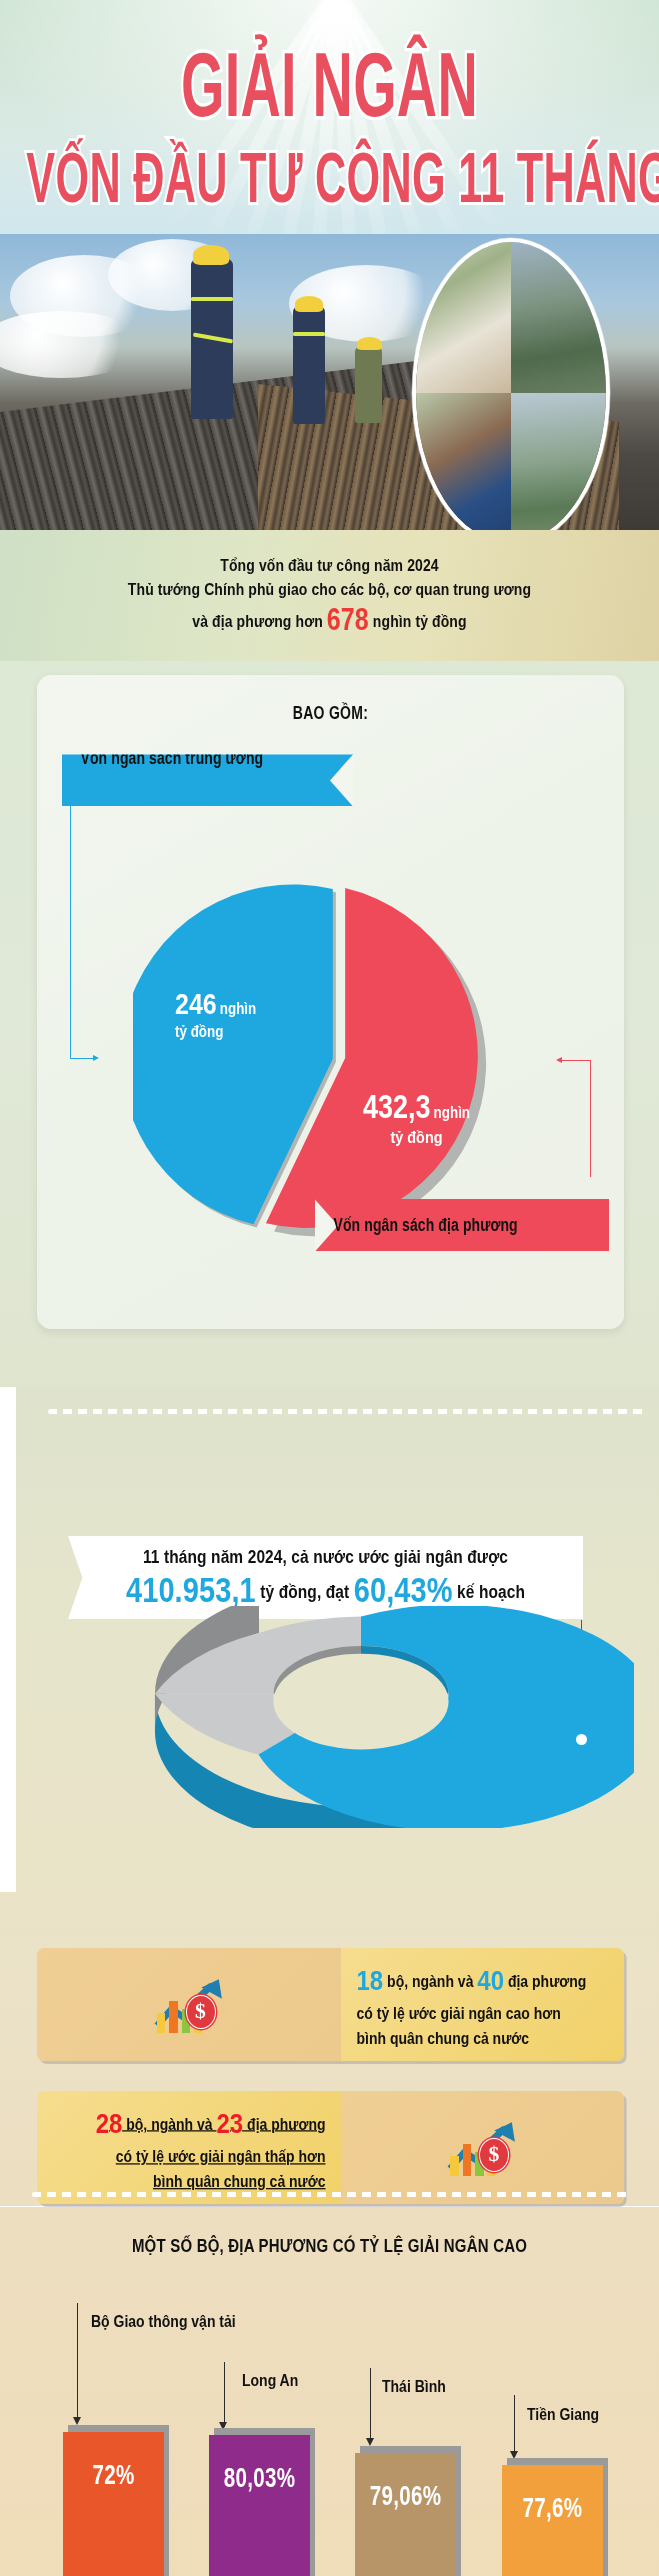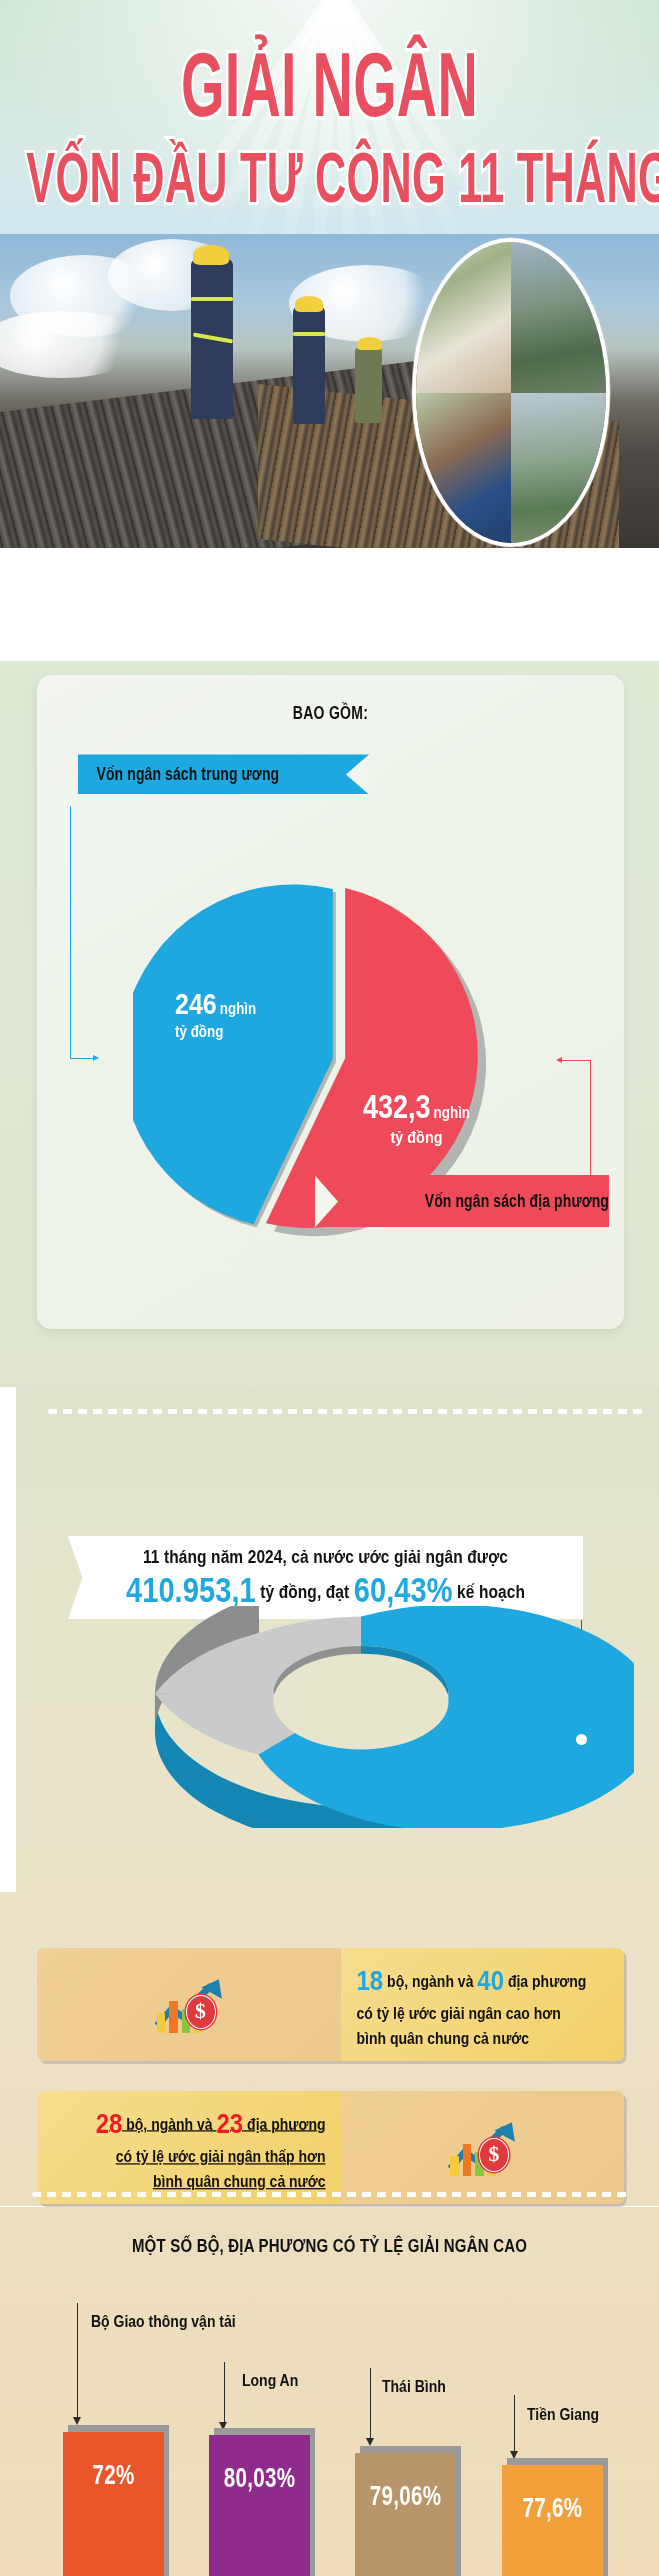--- a/index.html
+++ b/index.html
@@ -156,42 +156,42 @@
     border-radius: 14.4px;
     box-shadow: 0 3.6px 8.2px rgba(0,0,0,.08);
   }
   .bao-gom {
     position: absolute; left: 0; right: 0; top: 30px; text-align: center;
     font-family: "Liberation Sans Narrow","Liberation Sans", sans-serif;
     font-weight: 700; font-size: 14px; color: #111; letter-spacing: 0.3px;
     transform: scaleY(1.25);
   }
   .flag-blue {
-    position: absolute; left: 41px; top: 79px; width: 291px; height: 40px;
+    position: absolute; left: 25px; top: 79px; width: 291px; height: 52px;
     background: #1fa8e0;
     clip-path: polygon(0 0, 100% 0, 100% 100%, 0 100%, 0 100%);
-    display: flex; align-items: center;
+    display: flex; 
   }
   .flag-blue::after {
     content:""; position:absolute; right:-0.5px; top:0; width:0; height:0;
   }
   .flag-blue .notch {
     position: absolute; right: 0; top: 0; width: 23px; height: 100%;
     background: #f2f6ef;
     clip-path: polygon(100% 0, 100% 100%, 0 50%);
   }
   .flag-blue .txt, .flag-red .txt {
     font-family: "Liberation Sans Narrow","Liberation Sans", sans-serif;
     font-weight: 700; font-size: 14px; color: #111;
     transform: scaleY(1.25); margin-left: 18.5px; letter-spacing: 0.1px;
   }
   .flag-red {
-    position: absolute; left: 278px; top: 500px; width: 294px; height: 52px;
+    position: absolute; left: 278px; top: 524px; width: 294px; height: 52px;
     background: #ef4a59;
-    display: flex; align-items: center; justify-content: flex-end;
+    display: flex; align-items: center; justify-content: flex-start;
   }
   .flag-red .notch {
     position: absolute; left: 0; top: 0; width: 23px; height: 100%;
     background: #f2f6ef;
     clip-path: polygon(0 0, 0 100%, 100% 50%);
   }
   .lead-blue {
     position: absolute; left: 33px; top: 131px; width: 1px; height: 253px;
     background: #1fa8e0;
   }
@@ -381,20 +381,25 @@
       <div class="helmet" style="left:357px; top:103px; width:25px; height:13.4px;"></div>
     </div>
     <div class="photo-oval">
       <div class="ov-cell ov-money"></div>
       <div class="ov-cell ov-city"></div>
       <div class="ov-cell ov-site"></div>
       <div class="ov-cell ov-road"></div>
     </div>
   </div>
 
+  <div class="stat-band">
+    <div class="stat-line">Tổng vốn đầu tư công năm 2024</div>
+    <div class="stat-line">Thủ tướng Chính phủ giao cho các bộ, cơ quan trung ương</div>
+    <div class="stat-line"><span>và địa phương hơn </span><span class="red">678</span><span> nghìn tỷ đồng</span></div>
+  </div>
 
   <div class="sec-pie">
     <div class="pie-card">
 
       <div class="bao-gom">BAO GỒM:</div>
 
       <div class="flag-blue">
         <span class="txt">Vốn ngân sách trung ương</span>
         <span class="notch"></span>
       </div>

